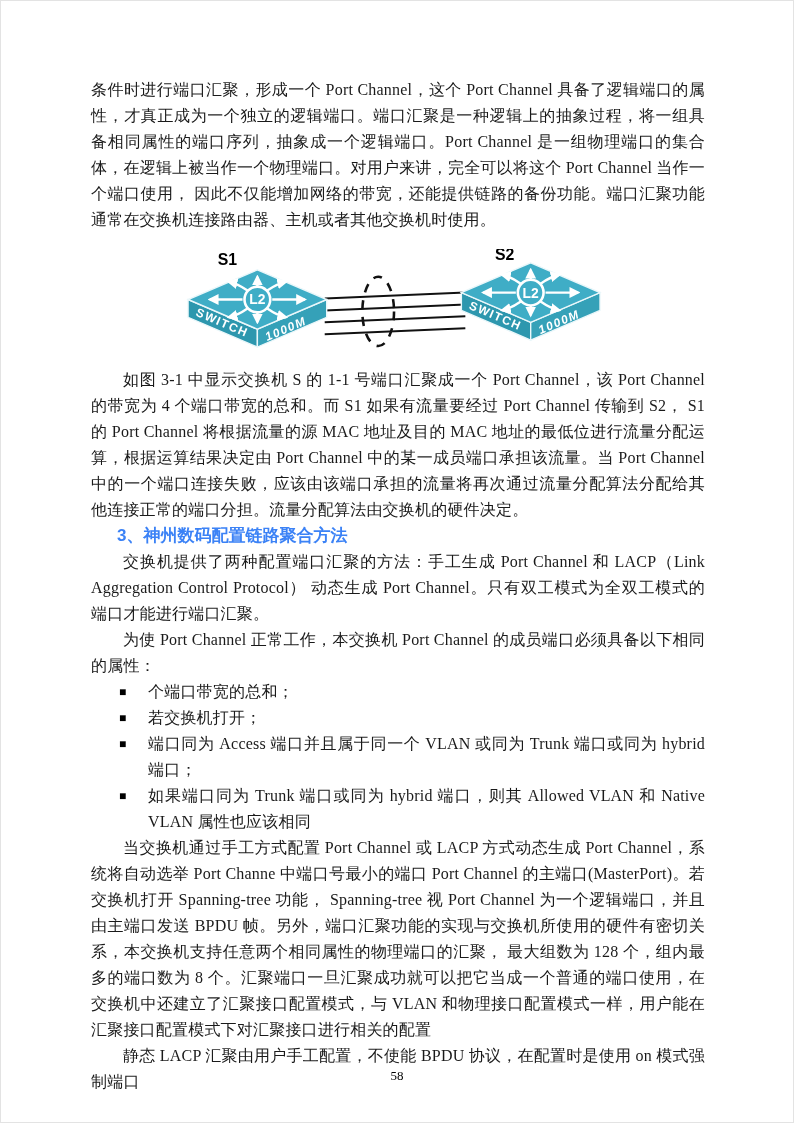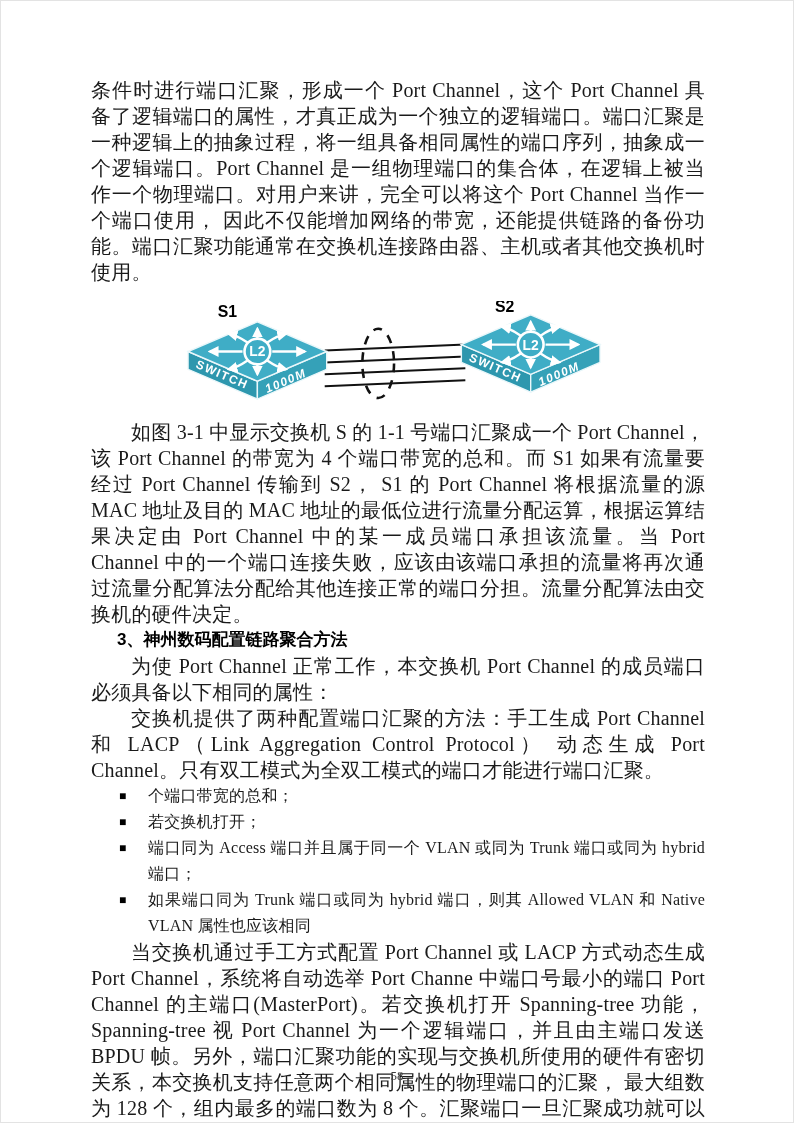--- a/index.html
+++ b/index.html
@@ -10,35 +10,35 @@
     box-sizing: border-box;
     background: #ffffff;
     border: 1px solid #e3e3e3;
     padding: 76px 88px 0 90px;
     font-family: "Liberation Serif", "DejaVu Serif", serif;
     color: #1a1a1a;
     overflow: hidden;
   }
   .body-text {
     margin: 0;
-    font-size: 20px;
+    font-size: 16px;
     line-height: 26px;
     text-align: justify;
     text-indent: 2em;
     letter-spacing: 0.2px;
   }
   .body-text.no-indent { text-indent: 0; }
   .section-heading {
     margin: 0;
     font-family: "Liberation Sans", "DejaVu Sans", sans-serif;
     font-size: 17px;
     font-weight: bold;
     line-height: 26px;
     padding-left: 26px;
-    color: #000000;
+    color: #3b82f6;
   }
   .figure-block { margin: 16px; text-align: center; }
   .figure-block svg { display: block; margin: 2px auto 0 auto; }
   .figure-caption {
     font-family: "Liberation Sans", "DejaVu Sans", sans-serif;
     font-size: 16px;
     font-weight: bold;
     line-height: 24px;
     color: #000;
     position: relative;
@@ -63,21 +63,21 @@
     line-height: 26px;
     color: #000;
   }
   .page-number {
     position: absolute;
     left: 0; right: 0;
     bottom: 38px;
     text-align: center;
     font-size: 13px;
     line-height: 16px;
-    color: #404040;
+    color: #000000;
     font-family: "Liberation Serif", "DejaVu Serif", serif;
   }
   .svg-label {
     font-family: "Liberation Sans", "DejaVu Sans", sans-serif;
     font-weight: bold;
   }
 </style>
 </head>
 <body>
 
@@ -126,23 +126,23 @@
 
       <text class="svg-label" x="38" y="16" font-size="16" fill="#000000">S1</text>
       <text class="svg-label" x="318" y="11" font-size="16" fill="#000000">S2</text>
     </svg>
   </div>
 
   <p class="body-text">如图 3-1 中显示交换机 S 的 1-1 号端口汇聚成一个 Port Channel，该 Port Channel 的带宽为 4 个端口带宽的总和。而 S1 如果有流量要经过 Port Channel 传输到 S2， S1 的 Port Channel 将根据流量的源 MAC 地址及目的 MAC 地址的最低位进行流量分配运算，根据运算结果决定由 Port Channel 中的某一成员端口承担该流量。当 Port Channel 中的一个端口连接失败，应该由该端口承担的流量将再次通过流量分配算法分配给其他连接正常的端口分担。流量分配算法由交换机的硬件决定。</p>
 
   <h3 class="section-heading">3、神州数码配置链路聚合方法</h3>
 
+  <p class="body-text">交换机提供了两种配置端口汇聚的方法：手工生成 Port Channel 和 LACP（Link Aggregation Control Protocol） 动态生成 Port Channel。只有双工模式为全双工模式的端口才能进行端口汇聚。</p>
+
   <p class="body-text">为使 Port Channel 正常工作，本交换机 Port Channel 的成员端口必须具备以下相同的属性：</p>
-
-  <p class="body-text">交换机提供了两种配置端口汇聚的方法：手工生成 Port Channel 和 LACP（Link Aggregation Control Protocol） 动态生成 Port Channel。只有双工模式为全双工模式的端口才能进行端口汇聚。</p>
 
   <ul class="bullet-list">
     <li>
       <span class="bullet">■</span>
       <span>个端口带宽的总和；</span>
     </li>
     <li>
       <span class="bullet">■</span>
       <span>若交换机打开；</span>
     </li>

